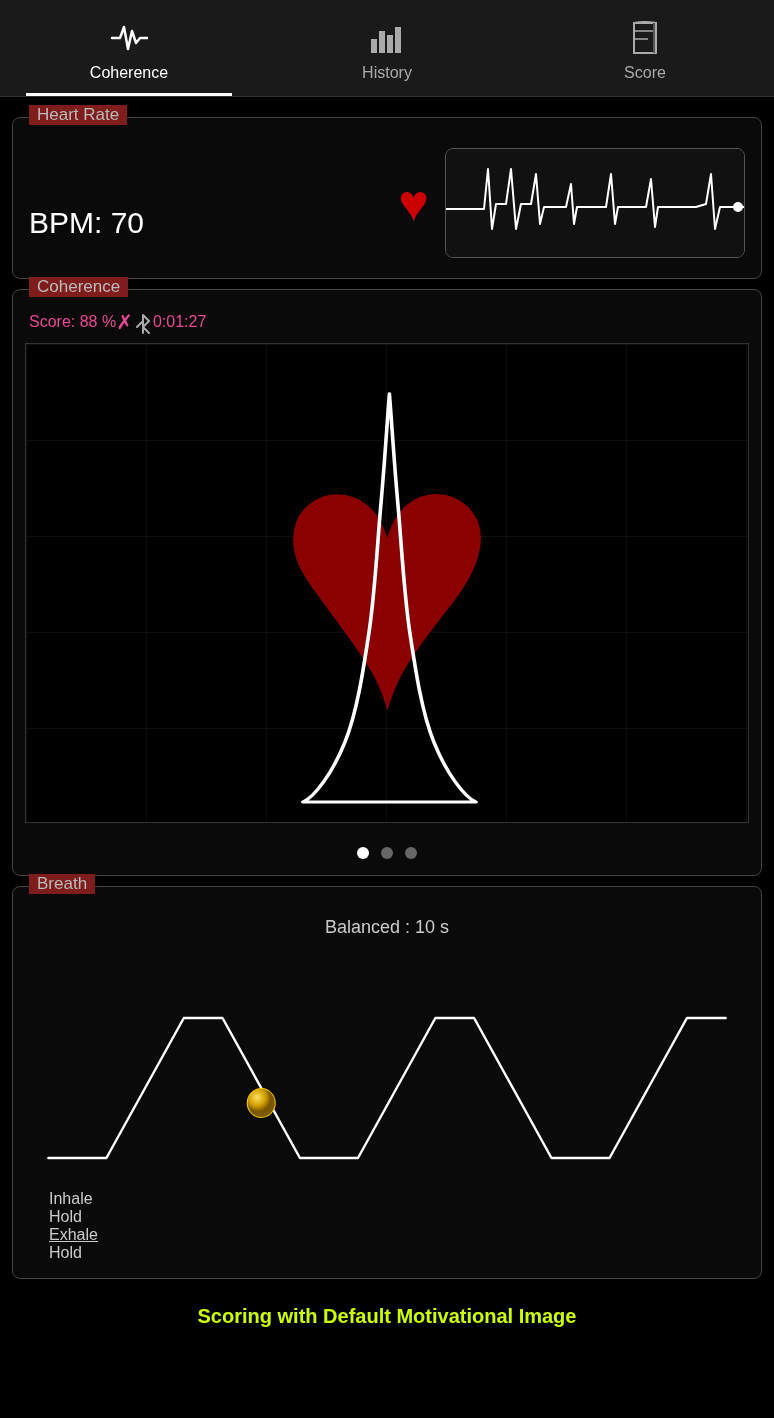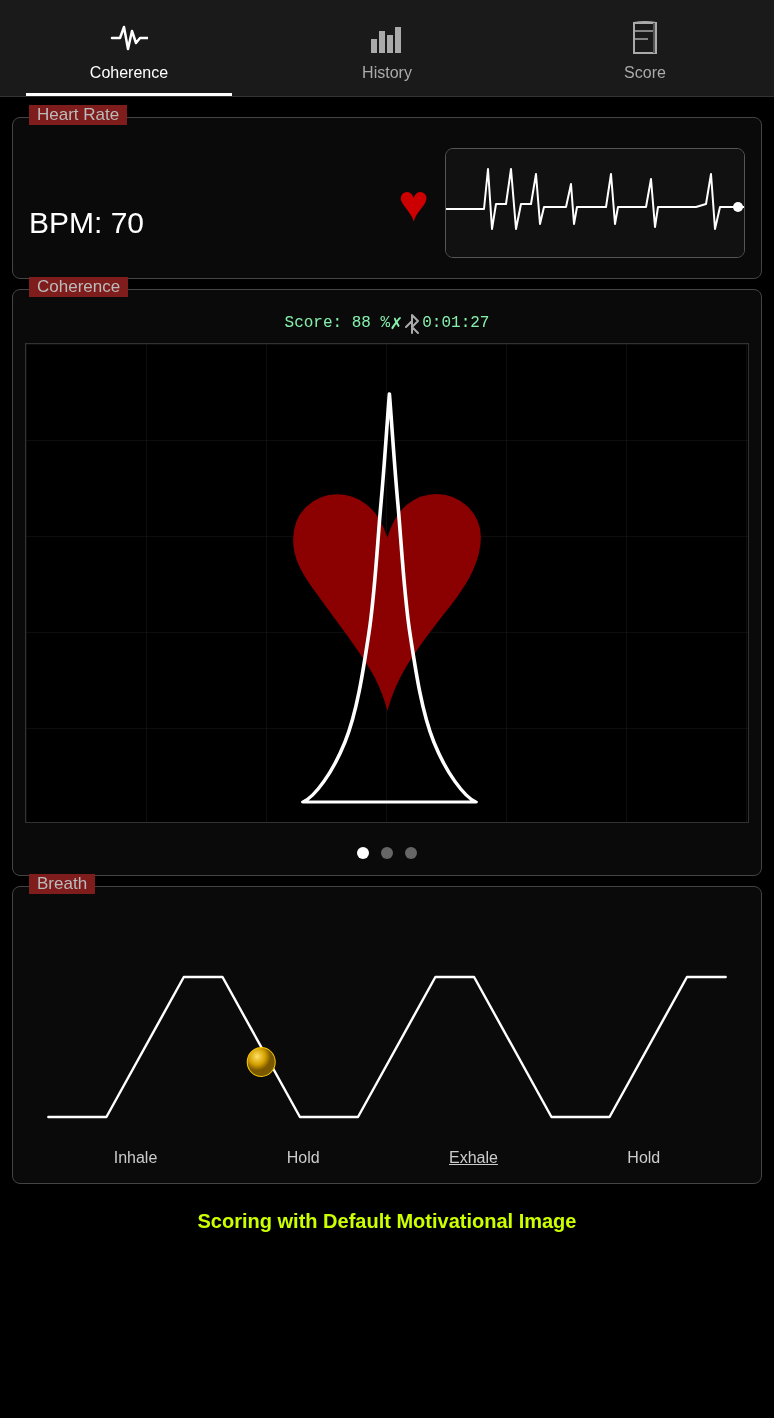--- a/index.html
+++ b/index.html
@@ -100,26 +100,25 @@
       overflow: hidden;
       position: relative;
     }
 
     
     .coherence-section {
       margin: 10px 12px;
     }
     .coherence-header {
       display: flex;
-      justify-content: center;
+      justify-content: flex-start;
       align-items: center;
       padding: 0 16px 8px;
       font-size: 16px;
-      color: #86efac;
-      font-family: Liberation Mono, monospace;
+      color: #ec4899;
     }
     .chart-area {
       position: relative;
       margin: 0 12px 16px;
       height: 480px;
       background: #000;
       border: 1px solid #333;
       overflow: hidden;
     }
     .heart-bg {
@@ -162,20 +161,21 @@
       position: relative;
       height: 220px;
       margin-bottom: 12px;
     }
     .breath-labels {
       display: flex;
       justify-content: space-around;
       padding: 0 20px;
       font-size: 16px;
       color: #ccc;
+      flex-direction: column;
     }
     .breath-label-exhale {
       text-decoration: underline;
     }
 
     
     .bottom-status {
       padding: 16px;
       text-align: center;
       font-size: 20px;
@@ -274,20 +274,21 @@
   <div class="page-dots">
     <div class="dot active"></div>
     <div class="dot"></div>
     <div class="dot"></div>
   </div>
 </div>
 
 <div class="section" style="margin-top:10px;">
   <span class="section-title">Breath</span>
   <div class="breath-content">
+    <div class="breath-label">Balanced : 10 s</div>
 
     <div class="breath-chart">
       <svg width="100%" height="220" viewBox="0 0 740 220" preserveAspectRatio="none">
 
         <polyline points="20,200 80,200 160,60 200,60 280,200 340,200 420,60 460,60 540,200 600,200 680,60 720,60" stroke="white" stroke-width="2.5" fill="none" stroke-linejoin="round" stroke-linecap="round"></polyline>
 
         <circle cx="240" cy="145" r="14" fill="#d4a000" stroke="#ffcc00" stroke-width="2"></circle>
         <circle cx="240" cy="145" r="14" fill="url(#ballGrad)"></circle>
         <defs>
           <radialGradient id="ballGrad" cx="35%" cy="30%">

